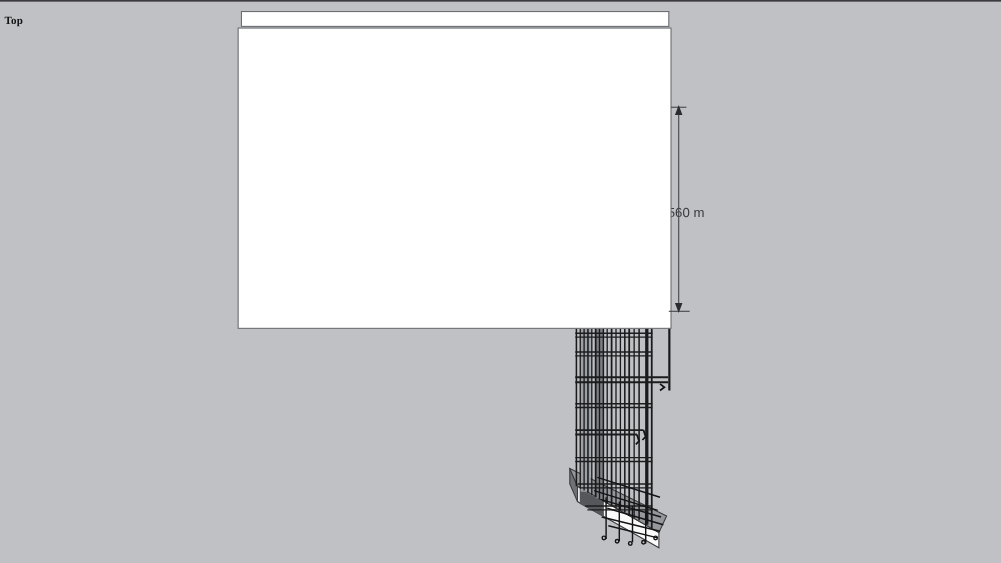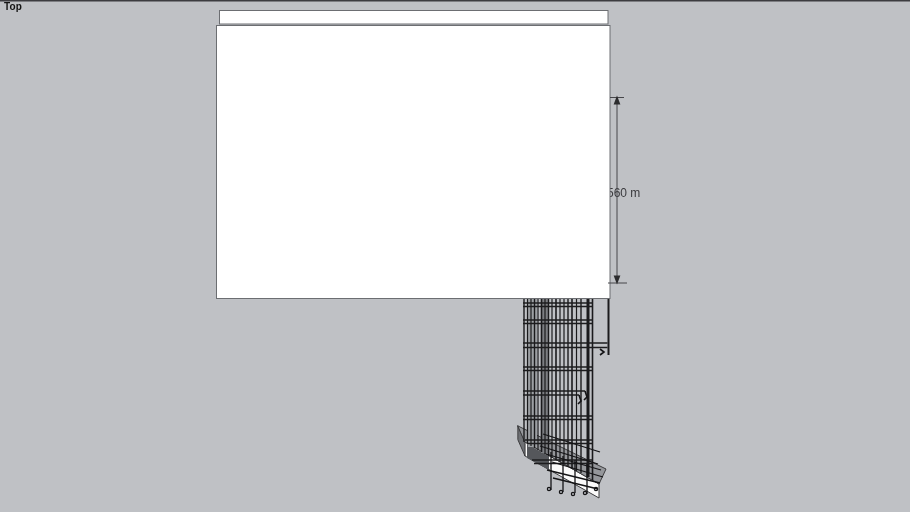--- a/index.html
+++ b/index.html
@@ -12,27 +12,28 @@
   }
   .viewport {
     position: relative;
     width: 910px;
     height: 512px;
     background: #bfc1c5;
   }
   .viewport svg { display: block; }
   .view-label {
     position: absolute;
-    top: 1px;
+    top: 14px;
     left: 4px;
     font-size: 10px;
     font-weight: 600;
     color: #141414;
     letter-spacing: 0.2px;
     user-select: none;
+    font-family: Liberation Serif, serif;
   }
 </style>
 </head>
 <body>
 
 <div class="viewport">
 
   <svg width="910" height="512" viewBox="0 0 910 512">
 
     <rect x="0" y="0" width="910" height="512" fill="#bfc1c5"></rect>

